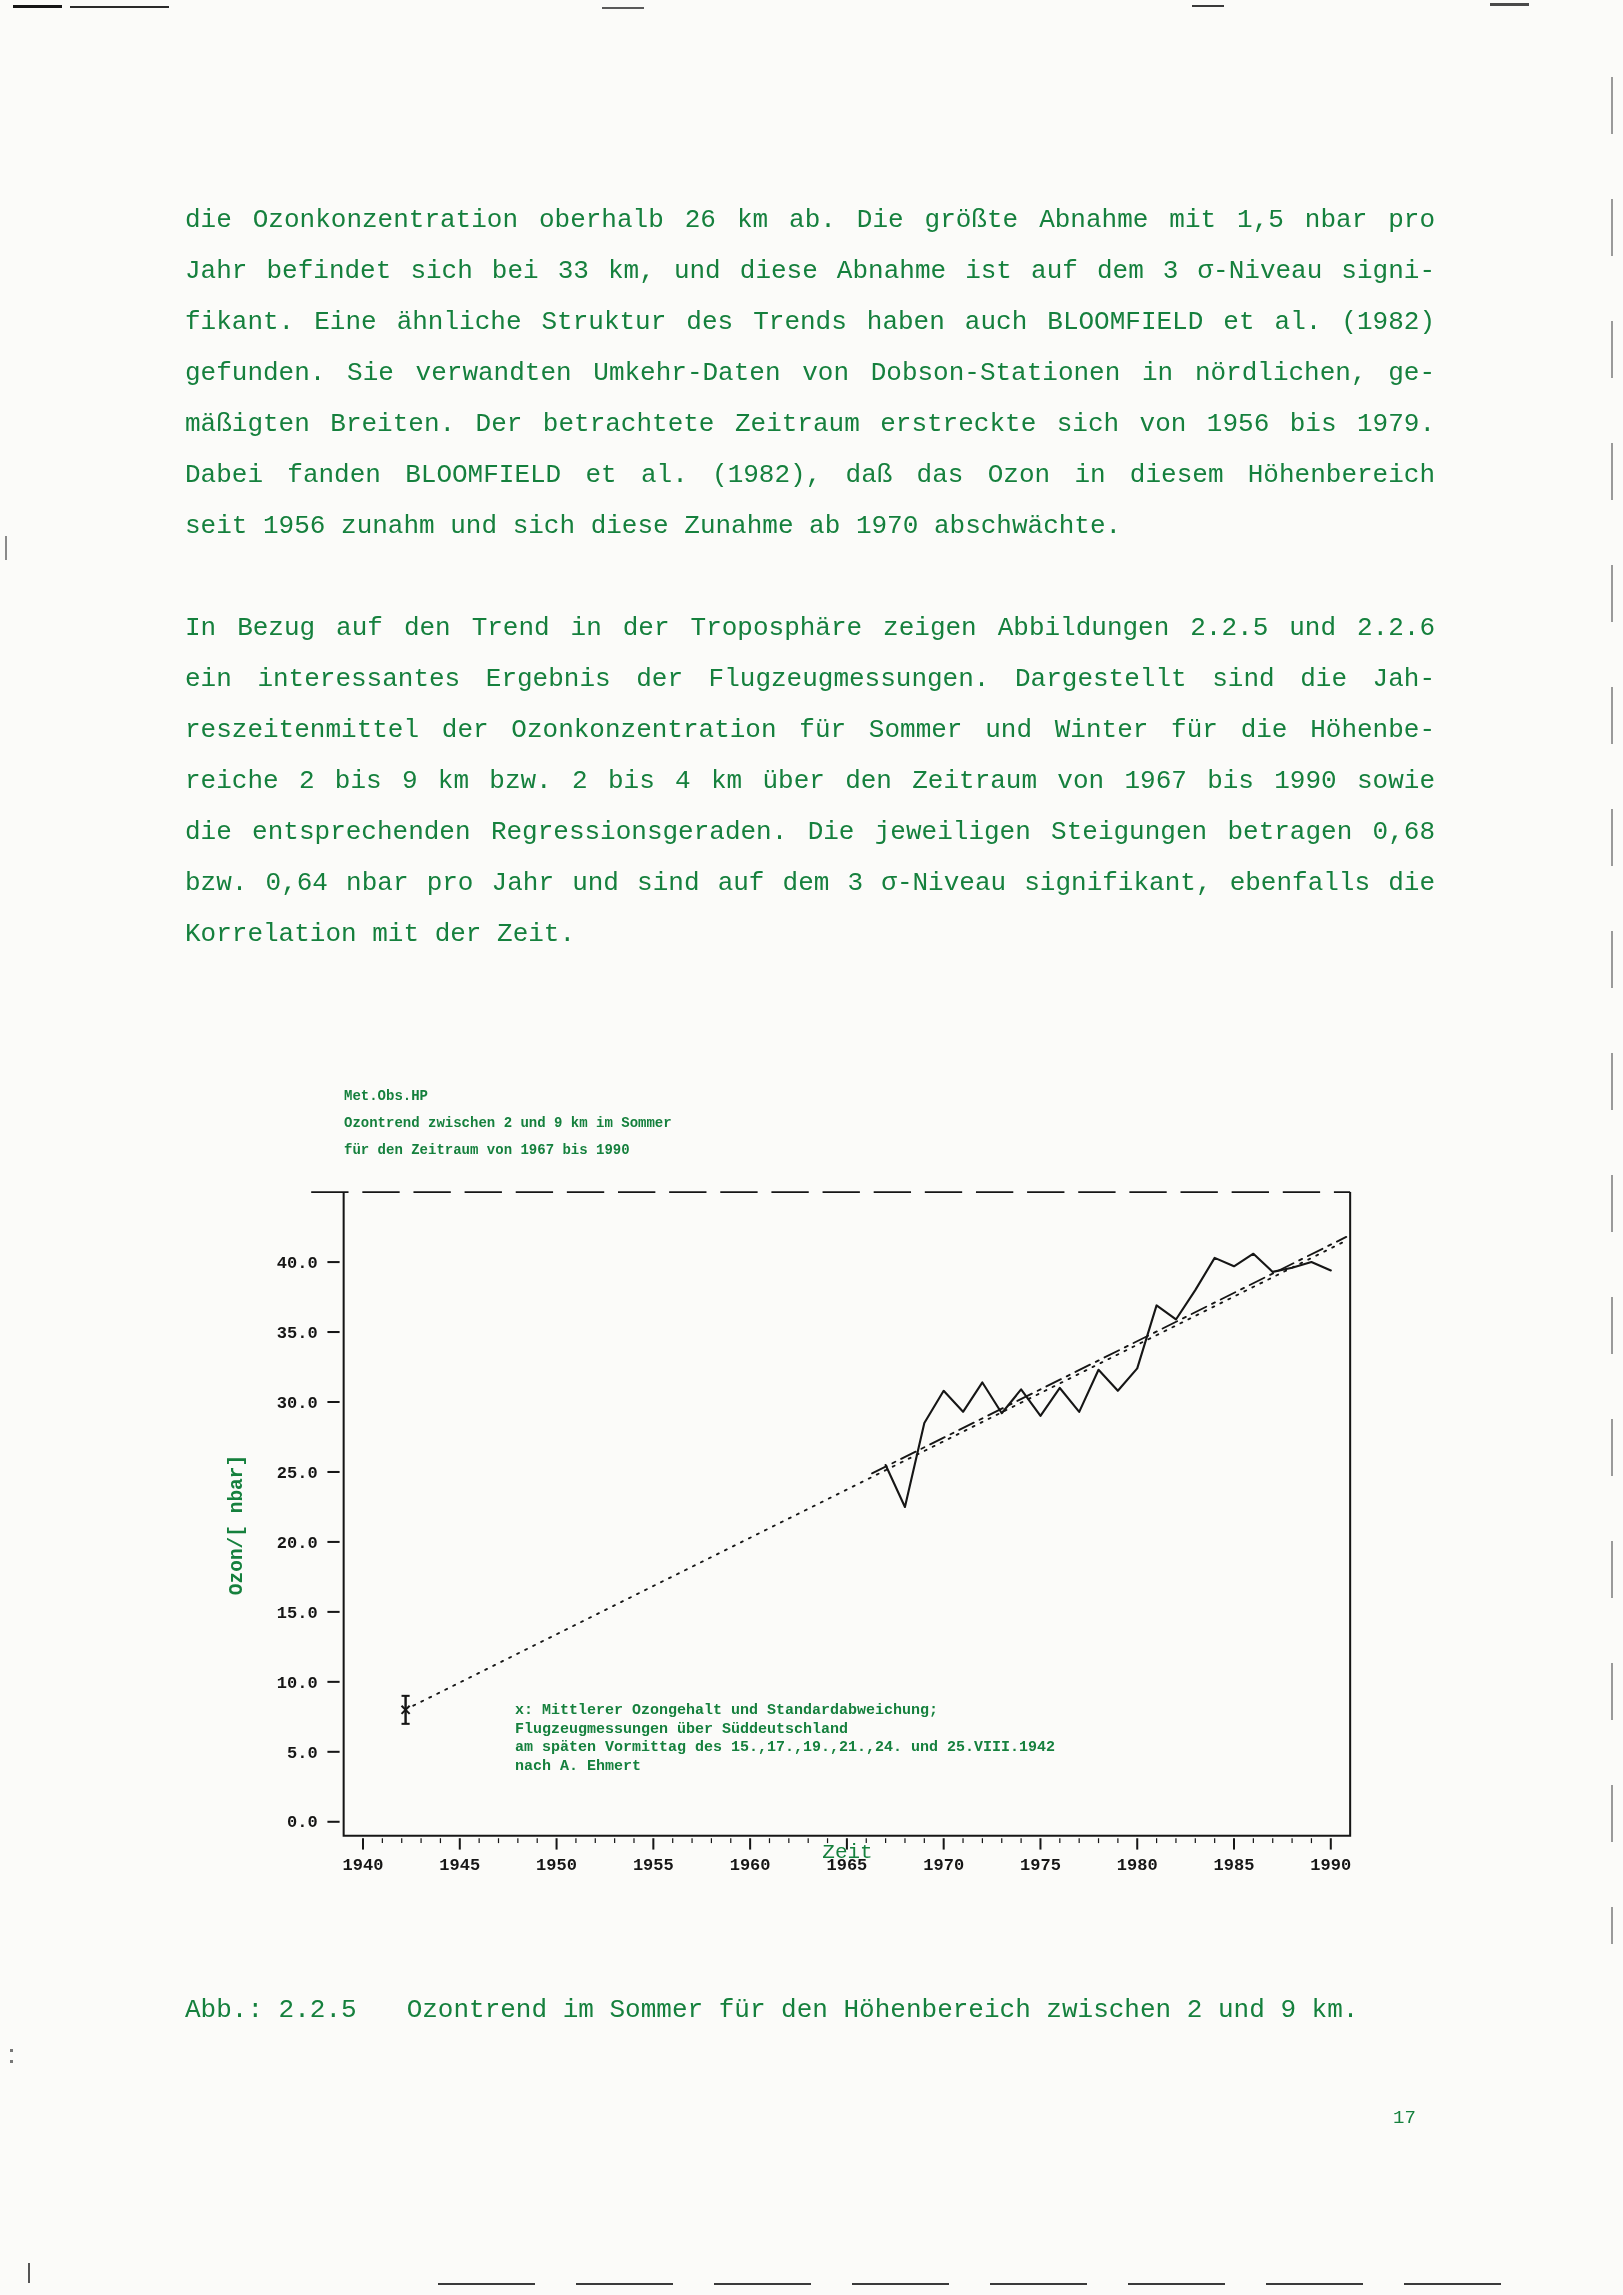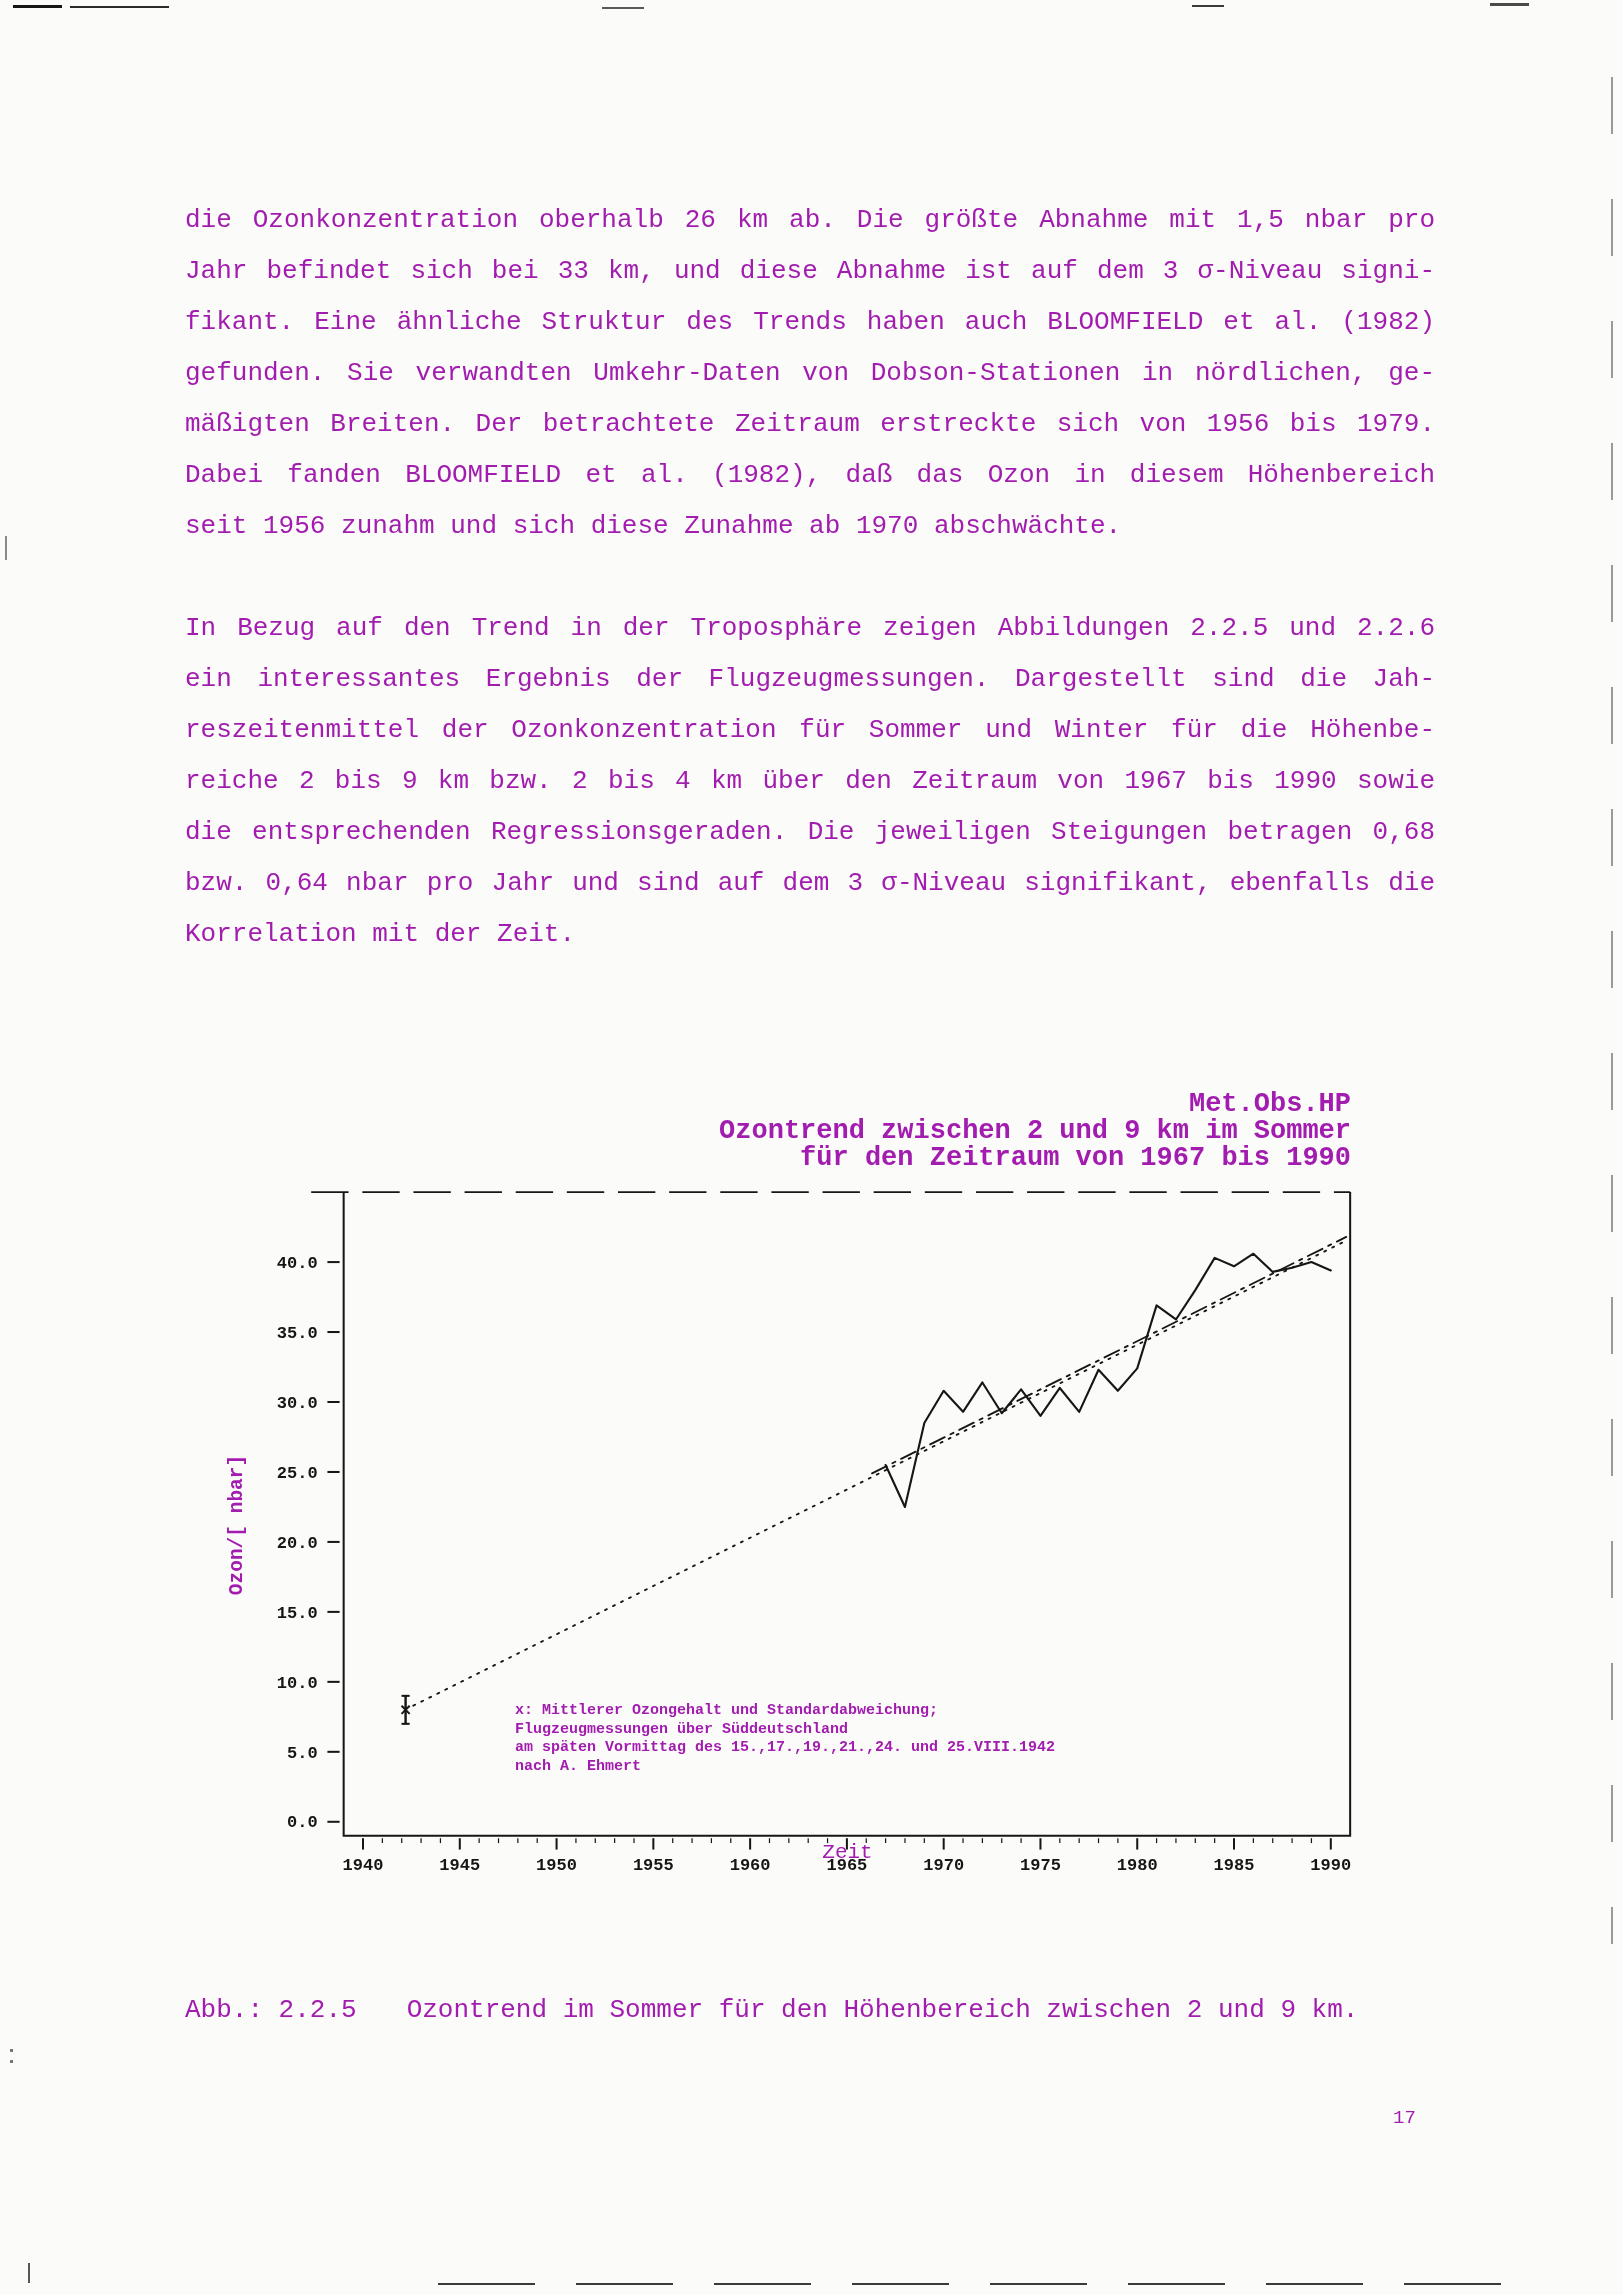--- a/index.html
+++ b/index.html
@@ -2,21 +2,21 @@
 <html style="font-size:13px"><head>
 <meta charset="utf-8">
 <style>
   html,body{margin:0;padding:0;background:#e8e8e6;}
   .page{
     position:relative;
     width:1623px;height:2295px;
     background:#fbfbf9;
     overflow:hidden;
     font-family:"Liberation Mono","DejaVu Sans Mono",monospace;
-    color:#a21caf;
+    color:#15803d;
   }
   
   .art{position:absolute;}
   .a-tl1{left:13px;top:4.9px;width:49px;height:3.2px;background:#161616;}
   .a-tl2{left:70px;top:5.7px;width:99px;height:2.4px;background:#2a2a2a;}
   .a-tc1{left:602px;top:7.3px;width:42px;height:1.6px;background:#5a5a5a;}
   .a-tr1{left:1192px;top:4.9px;width:32px;height:2.4px;background:#3a3a3a;}
   .a-tr2{left:1490px;top:3.2px;width:39px;height:2.4px;background:#4a4a4a;}
   .a-right{left:1611px;top:77px;width:1.6px;height:1867px;
     background:repeating-linear-gradient(180deg,#9a9a9a 0 57px,transparent 57px 122px);}
@@ -33,22 +33,22 @@
     letter-spacing:0;
   }
   .para{margin:0;}
   .para.p2{margin-top:51px;}
   .ln{display:block;white-space:normal;}
   .ln.j{text-align:justify;text-align-last:justify;}
   
   .chart{position:absolute;left:187px;top:1080px;width:1250px;height:820px;}
   .chart svg{position:absolute;left:0;top:0;}
   .titles{
-    position:absolute;left:157px;top:11px;width:1007px;
-    text-align:right;font-size:27px;font-weight:bold;line-height:27px;
+    position:absolute;left:157px;top:3px;width:1007px;
+    text-align:left;font-size:14px;font-weight:bold;line-height:27px;
     white-space:nowrap;
   }
   svg text{
     font-family:"Liberation Mono","DejaVu Sans Mono",monospace;
     font-size:21px;font-weight:bold;fill:#161616;
   }
   .ylab{
     position:absolute;left:50px;top:445px;
     transform:translate(-50%,-50%) rotate(-90deg);
     font-size:19.5px;font-weight:bold;white-space:nowrap;

